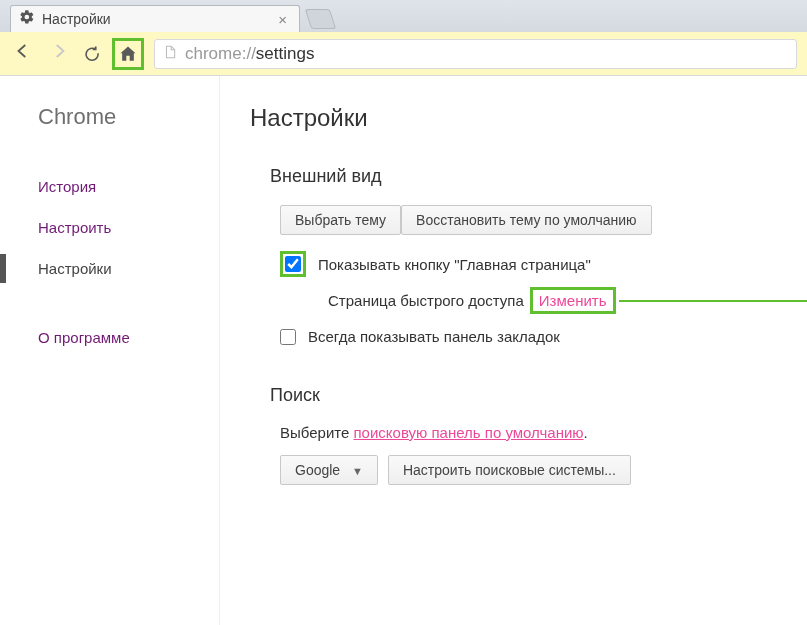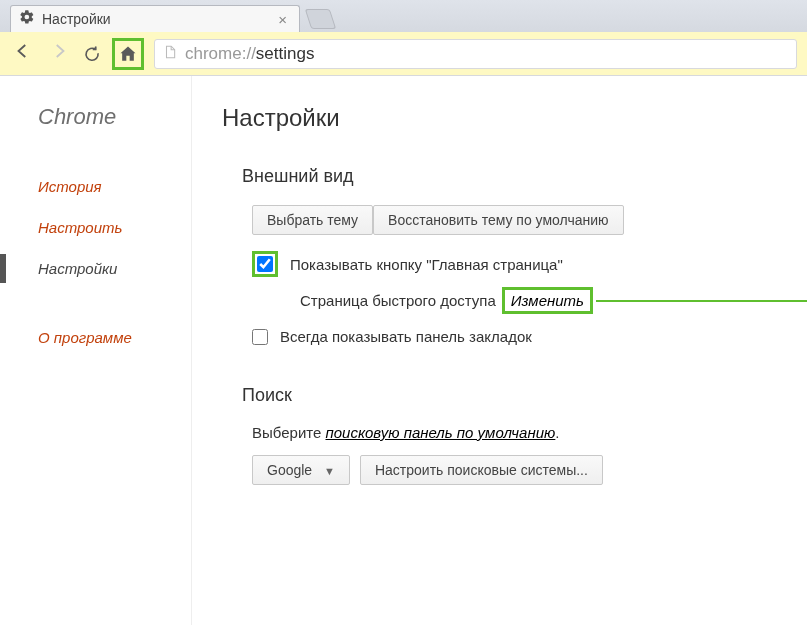--- a/index.html
+++ b/index.html
@@ -18,43 +18,43 @@
     .nav-arrow.disabled { color: #c8c8c8; }
     .reload { width: 20px; height: 20px; display:flex; align-items:center; justify-content:center; color:#5a5a5a;}
     .home-btn { width: 32px; height: 32px; border: 3px solid #5fbf2f; display: flex; align-items: center; justify-content: center; }
     .addr { flex: 1; height: 30px; border: 1px solid #d8d9dd; background: #fff; display: flex; align-items: center; padding: 0 8px; border-radius: 3px; }
     .addr .page-icon { color: #999; margin-right: 8px; }
     .addr .url-proto { color: #999; font-size: 17px; }
     .addr .url-path { color: #333; font-size: 17px; }
 
     
     .content { display: flex; height: calc(625px - 76px); }
-    .sidebar { width: 192px; padding-top: 28px; border-right: 1px solid #eee; font-style: italic; }
+    .sidebar { width: 220px; padding-top: 28px; border-right: 1px solid #eee; }
     .brand { font-size: 22px; color: #6f6f6f; padding-left: 38px; margin-bottom: 36px; }
-    .side-item { font-size: 15px; color: #c2410c; padding: 12px 0 12px 38px; }
+    .side-item { font-size: 15px; color: #701a75; padding: 12px 0 12px 38px; }
     .side-item.active { color: #444; position: relative; }
     .side-item.active::before { content:""; position:absolute; left:0; top:6px; bottom:6px; width:6px; background:#555; }
     .side-spacer { height: 28px; }
 
     .main { flex: 1; padding: 28px 0 0 30px; }
     h1.settings-title { font-size: 24px; font-weight: normal; color: #333; margin-bottom: 34px; }
     h2.section { font-size: 18px; font-weight: normal; color: #333; margin-bottom: 18px; margin-left: 20px; }
     .row { display: flex; gap: 0; margin-bottom: 16px; }
     .btn { background: linear-gradient(#f9f9f9, #efefef); border: 1px solid #c8c8c8; border-radius: 2px; padding: 6px 14px; font-size: 14px; color: #444; white-space: nowrap; }
     .btn .caret { margin-left: 8px; color: #666; font-size: 11px; }
 
     .check-row { display: flex; align-items: center; gap: 12px; padding-left: 30px; margin-bottom: 10px; }
     .check-row.highlighted .cb-wrap { border: 3px solid #5fbf2f; padding: 2px; }
     .cb-wrap { display:inline-flex; }
     input[type=checkbox] { width: 16px; height: 16px; }
     .check-label { font-size: 15px; color: #333; }
 
     .sub-row { padding-left: 78px; font-size: 15px; color: #333; margin-bottom: 14px; display:flex; align-items:center; gap: 6px; justify-content: center;}
     .link-box { border: 3px solid #5fbf2f; padding: 2px 6px; }
-    .link-text { color: #000000; font-style: italic; }
+    .link-text { color: #ec4899; }
     .green-line { height: 2px; background: #5fbf2f; flex: 1; margin-left: -3px; }
 
     .search-desc { font-size: 15px; color: #333; padding-left: 30px; margin-bottom: 14px; }
     .search-desc .link-text { text-decoration: underline; }
 
     .section-block { margin-bottom: 40px; }
     .inline-row { display:flex; gap:10px; padding-left:30px; }
   </style>
 </head>
 <body>

